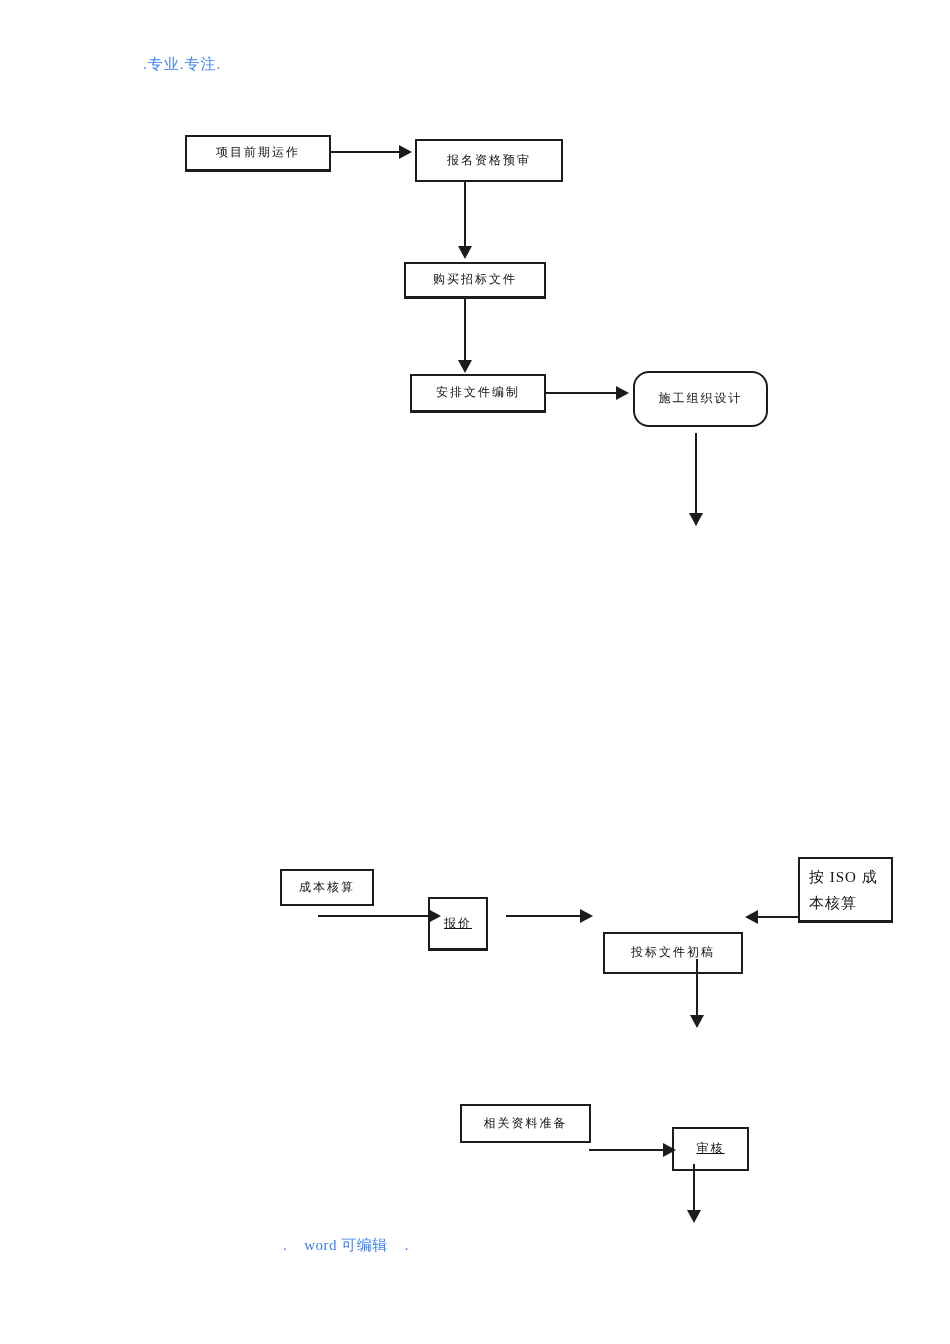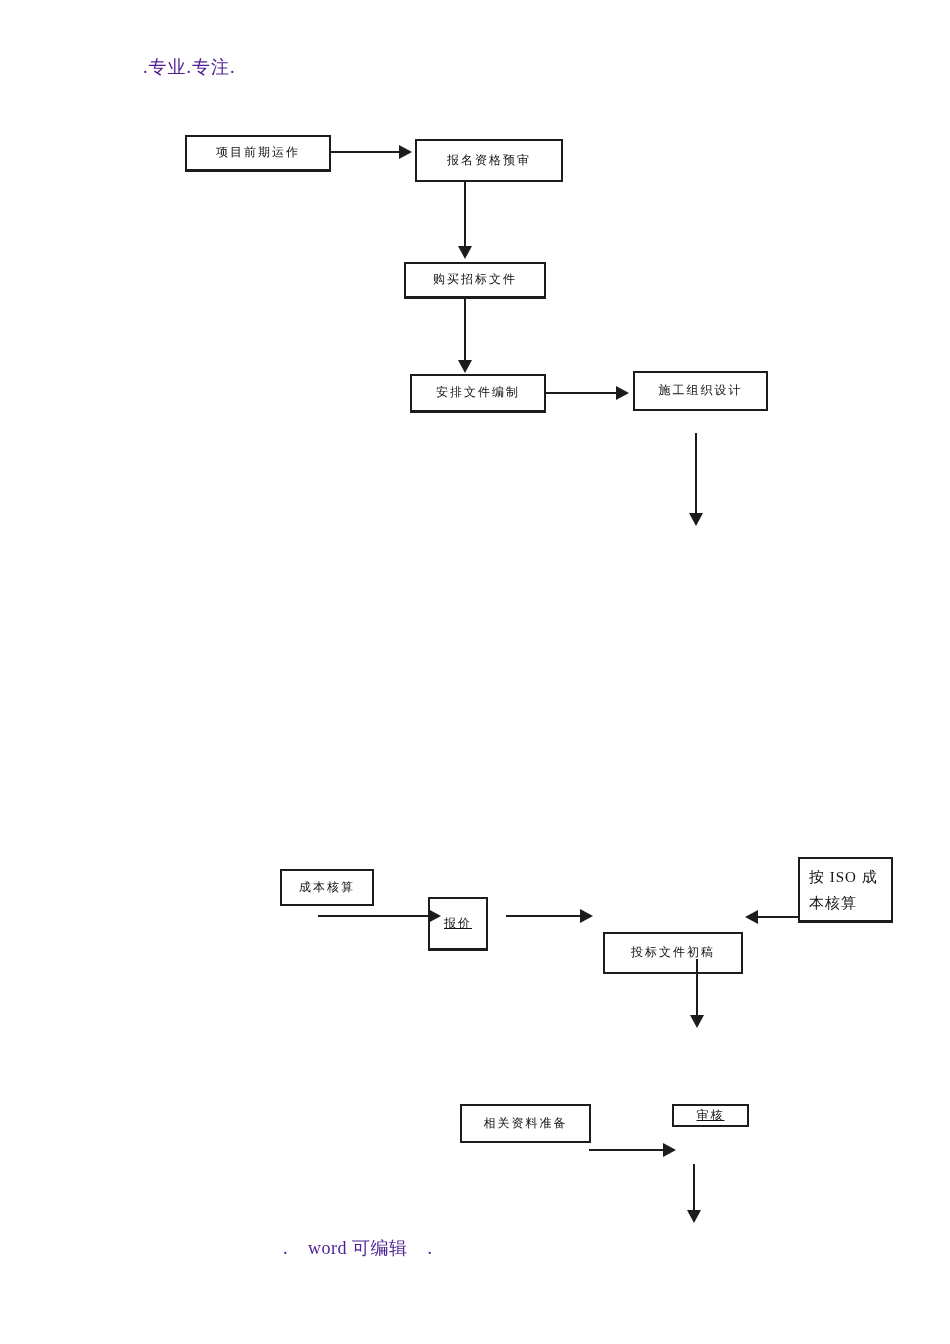--- a/index.html
+++ b/index.html
@@ -8,22 +8,22 @@
   body { font-family: "Liberation Serif", "DejaVu Serif", serif; color: var(--ink); }
   .page {
     position: relative;
     width: 950px;
     height: 1344px;
     background: #ffffff;
     overflow: hidden;
   }
   .note {
     position: absolute;
-    font-size: 18px;
-    color: #4c1d95;
+    font-size: 15px;
+    color: #3b82f6;
     white-space: pre;
     letter-spacing: 1px;
   }
   .node {
     position: absolute;
     border: 2px solid var(--ink);
     background: #ffffff;
     display: flex;
     align-items: center;
     justify-content: center;
@@ -57,33 +57,33 @@
   <div class="note" style="left:143px; top:55px;">.专业.专注.</div>
 
   <div class="node shadow-b" style="left:185px; top:135px; width:146px; height:37px;">项目前期运作</div>
 
   <div class="node shadow-b" style="left:404px; top:262px; width:142px; height:37px;">购买招标文件</div>
 
   <div class="node" style="left:415px; top:139px; width:148px; height:43px;">报名资格预审</div>
 
   <div class="node shadow-b" style="left:410px; top:374px; width:136px; height:39px;">安排文件编制</div>
 
-  <div class="node" style="left:633px; top:371px; width:135px; height:40px;">施工组织设计</div>
+  <div class="node" style="left:633px; top:371px; width:135px; height:56px;border-radius:16px;">施工组织设计</div>
 
   <div class="node" style="left:280px; top:869px; width:94px; height:37px;">成本核算</div>
 
   <div class="node shadow-b" style="left:428px; top:897px; width:60px; height:54px;text-decoration:underline;">报价</div>
 
   <div class="node" style="left:603px; top:932px; width:140px; height:42px;">投标文件初稿</div>
 
   <div class="node shadow-b multiline" style="left:798px; top:857px; width:95px; height:66px;">按 ISO 成本核算</div>
 
   <div class="node" style="left:460px; top:1104px; width:131px; height:39px;">相关资料准备</div>
 
-  <div class="node" style="left:672px; top:1104px; width:77px; height:23px;text-decoration:underline;">审核</div>
+  <div class="node" style="left:672px; top:1127px; width:77px; height:44px;text-decoration:underline;">审核</div>
 
   <div>
     <div class="line-h" style="left:331px; top:151px; width:68px;"></div>
     <div class="ah ah-right" style="left:399px; top:145px;"></div>
   </div>
 
   <div>
     <div class="line-v" style="left:464px; top:182px; height:64px;"></div>
     <div class="ah ah-down" style="left:458px; top:246px;"></div>
   </div>

